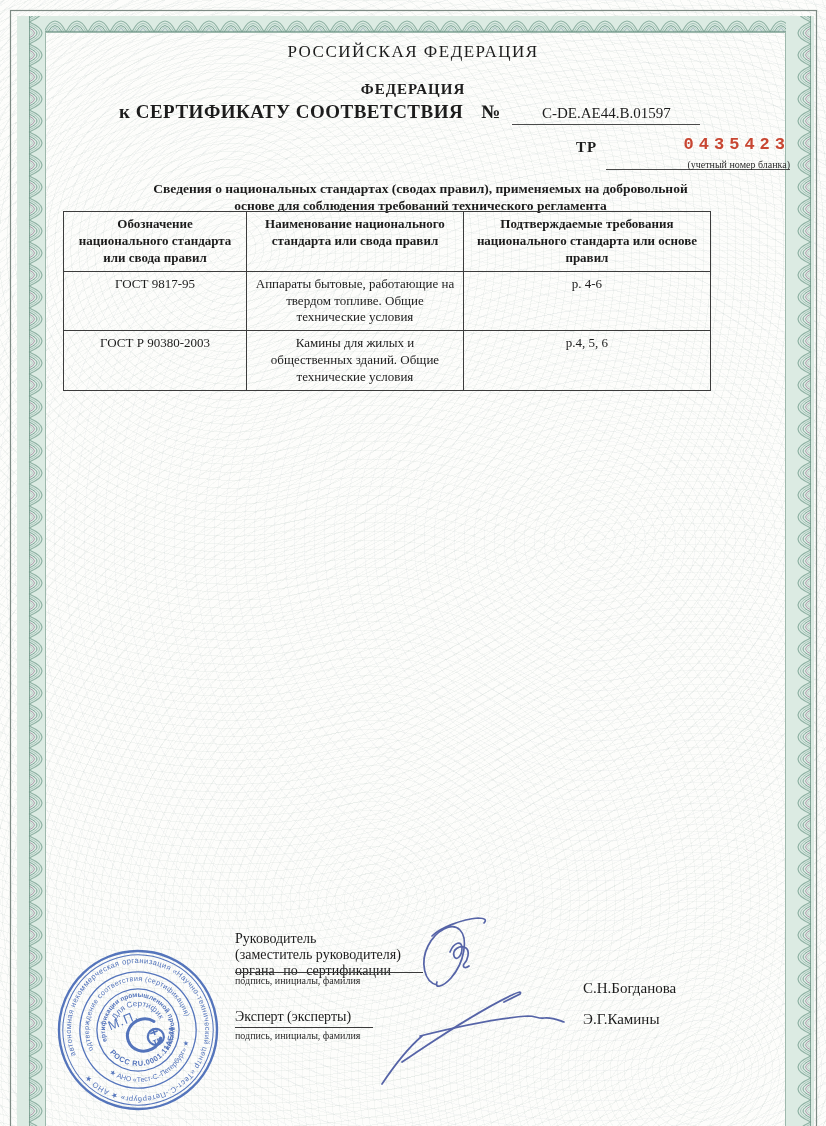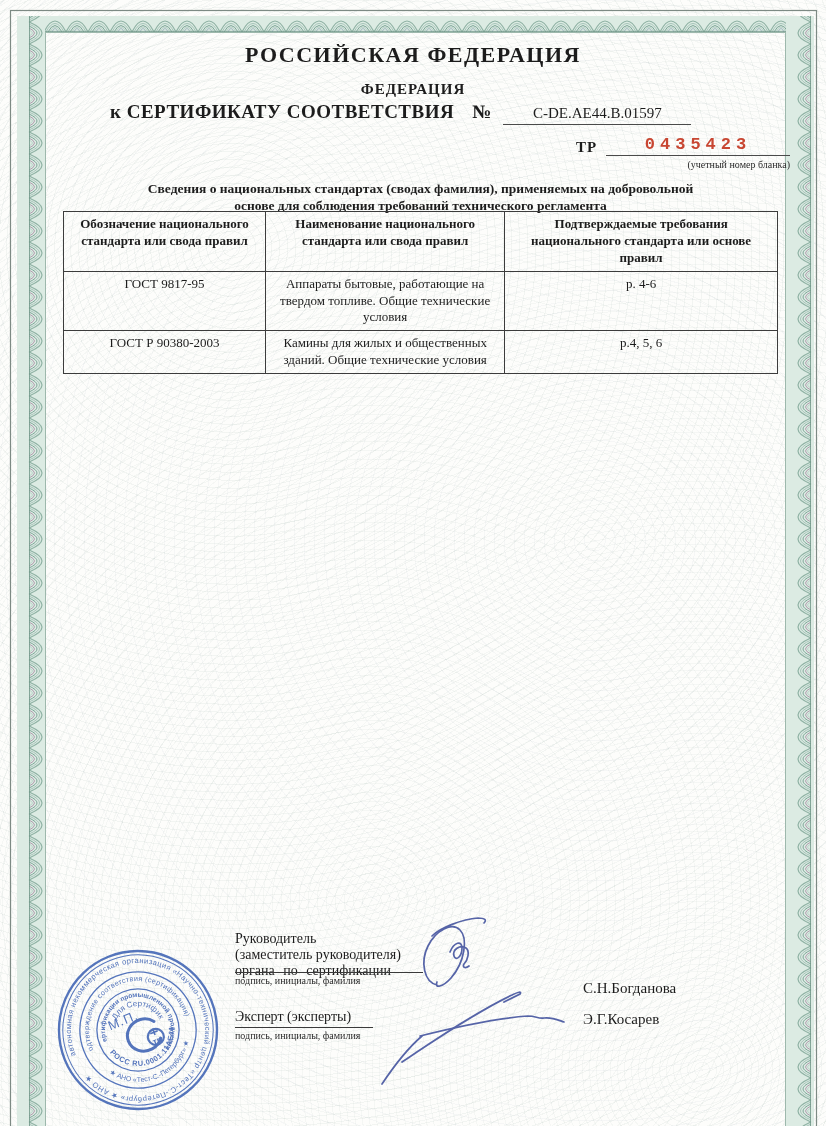--- a/index.html
+++ b/index.html
@@ -16,39 +16,39 @@
     background:
       repeating-radial-gradient(circle at 28% 22%, rgba(148,172,162,0.10) 0 1px, transparent 1px 8px),
       repeating-radial-gradient(circle at 72% 48%, rgba(150,162,182,0.07) 0 1px, transparent 1px 10px),
       repeating-radial-gradient(circle at 45% 80%, rgba(148,172,162,0.08) 0 1px, transparent 1px 9px),
       repeating-radial-gradient(circle at 85% 95%, rgba(150,172,165,0.08) 0 1px, transparent 1px 7px);
   }
   .frame-svg{position:absolute;left:0;top:0;z-index:1;pointer-events:none;}
   .content{position:absolute;inset:0;z-index:2;}
 
   .abs{position:absolute;}
-  .title{top:42px;left:0;width:826px;text-align:center;font-size:22px;font-weight:bold;letter-spacing:1.5px;}
+  .title{top:42px;left:0;width:826px;text-align:center;font-size:17px;font-weight:normal;letter-spacing:1.5px;}
   .attachment{top:81px;left:0;width:826px;text-align:center;font-size:15px;font-weight:bold;letter-spacing:1px;}
-  .cert-line{top:101px;left:110px;width:700px;white-space:nowrap;}
+  .cert-line{top:101px;left:119px;width:700px;white-space:nowrap;}
   .cert-prefix{font-size:19px;font-weight:bold;letter-spacing:0.5px;}
   .num-sign{font-size:19px;font-weight:bold;margin-left:14px;}
   .cert-number-box{display:inline-block;width:188px;margin-left:8px;border-bottom:1.2px solid #4a4a4a;
     text-align:center;font-size:15px;vertical-align:baseline;padding-bottom:2px;}
   .cert-kind{top:127px;left:95px;width:520px;text-align:center;font-size:12px;font-weight:bold;}
   .tr-label{top:139px;left:576px;font-size:15px;font-weight:bold;letter-spacing:1px;}
-  .blank-number-box{top:135px;left:606px;width:184px;border-bottom:1.2px solid #4a4a4a;text-align:center;
+  .blank-number-box{top:135px;left:606px;width:184px;border-bottom:1.2px solid #4a4a4a;text-align:right;
     font-family:"Liberation Mono", monospace;font-size:17px;font-weight:bold;letter-spacing:5px;
-    color:#c84632;padding-bottom:1px;}
+    color:#c84632;padding-bottom:15px;}
   .blank-caption{top:159px;left:606px;width:184px;text-align:right;font-size:10px;color:#2a2a2a;padding-right:2px;}
 
   .intro{top:181px;left:63px;width:715px;text-align:center;font-size:13.5px;font-weight:bold;line-height:1.12;}
   .intro div{margin-bottom:2px;}
 
   table.std{
-    position:absolute;top:211px;left:63px;width:715px;border-collapse:collapse;table-layout:fixed;
+    position:absolute;top:211px;left:63px;width:648px;border-collapse:collapse;table-layout:fixed;
     font-size:13px;line-height:1.3;
   }
   table.std th, table.std td{border:1.2px solid #3c3c3c;padding:4px 8px;vertical-align:top;}
   table.std th{font-weight:bold;text-align:center;height:42px;}
   table.std td{text-align:center;}
   col.c1{width:28.3%;} col.c2{width:33.5%;} col.c3{width:38.2%;}
   tr.r1 td{height:47px;} tr.r2 td{height:33px;}
 
   .sig-role1{top:931px;left:235px;width:200px;font-size:14px;line-height:1.16;}
   .sig-role1 .stretch{word-spacing:5px;}
@@ -120,21 +120,21 @@
       <span class="num-sign">№</span>
       <span class="cert-number-box">C-DE.AE44.B.01597</span>
     </div>
 
 
     <div class="abs tr-label">ТР</div>
     <div class="abs blank-number-box">0435423</div>
     <div class="abs blank-caption">(учетный номер бланка)</div>
 
     <div class="abs intro">
-      <div>Сведения о национальных стандартах (сводах фамилия), применяемых на добровольной</div>
+      <div>Сведения о национальных стандартах (сводах правил), применяемых на добровольной</div>
       <div>основе для соблюдения требований технического регламента</div>
     </div>
 
     <table class="std">
       <colgroup>
           <col class="c1">
           <col class="c2">
           <col class="c3">
         </colgroup>
       <thead>
@@ -163,21 +163,21 @@
       <div>(заместитель руководителя)</div>
       <div class="stretch">органа по сертификации</div>
     </div>
     <div class="abs sig-line1"></div>
     <div class="abs sig-caption1">подпись, инициалы, фамилия</div>
     <div class="abs sig-name1">С.Н.Богданова</div>
 
     <div class="abs sig-role2">Эксперт (эксперты)</div>
     <div class="abs sig-line2"></div>
     <div class="abs sig-caption2">подпись, инициалы, фамилия</div>
-    <div class="abs sig-name2">Э.Г.Косарев</div>
+    <div class="abs sig-name2">Э.Г.Камины</div>
 
   </div>
 
   <svg class="stamp-svg" width="180" height="172" viewBox="0 0 180 172">
     <defs>
       <path id="cirOuter" d="M 86,86 m -67,0 a 67,67 0 1,1 134,0 a 67,67 0 1,1 -134,0"></path>
       <path id="cirMidTop" d="M 86,86 m -49,0 a 49,49 0 1,1 98,0 a 49,49 0 1,1 -98,0"></path>
       <path id="cirMidBot" d="M 34,86 A 52,52 0 0 0 138,86"></path>
       <path id="cirInTop" d="M 86,86 m -33,0 a 33,33 0 1,1 66,0 a 33,33 0 1,1 -66,0"></path>
       <path id="cirInBot" d="M 50,86 A 36,36 0 0 0 122,86"></path>

